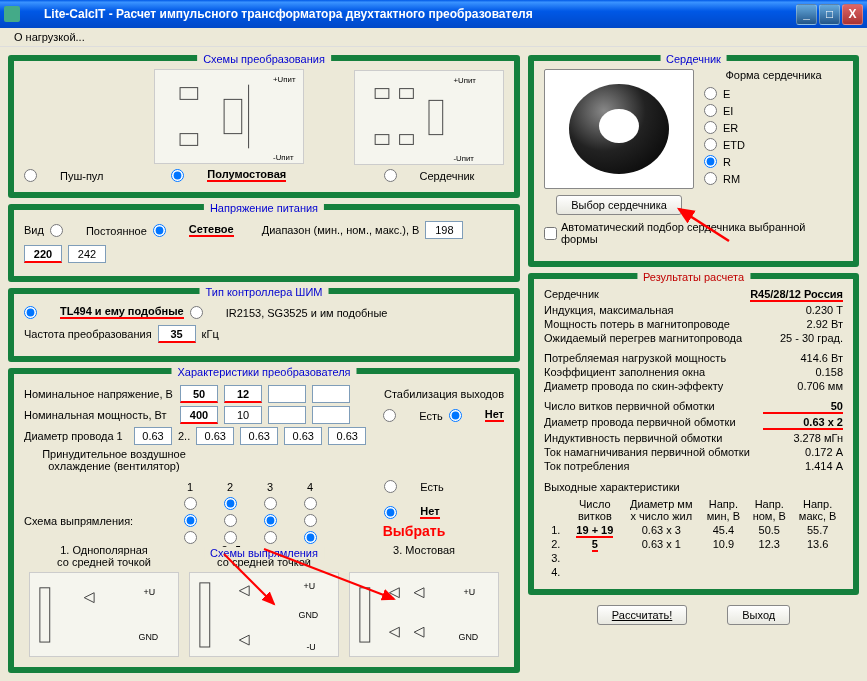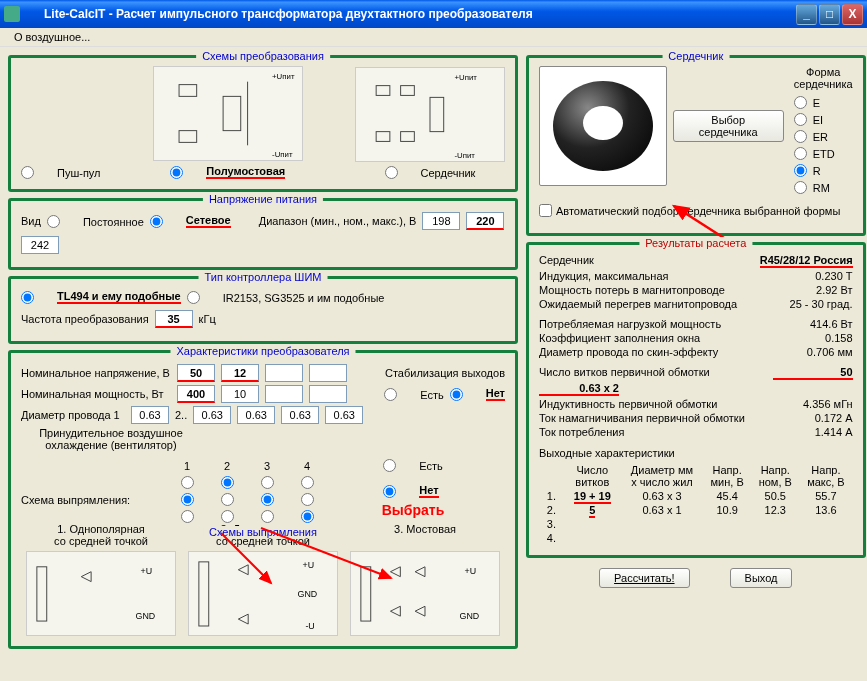--- a/index.html
+++ b/index.html
@@ -42,21 +42,21 @@
 .menubar span { padding: 2px 6px; }
 .content {
   display: flex;
   gap: 8px;
   padding: 8px;
   height: calc(681px - 28px - 22px);
 }
 .left-col { flex: 0 0 510px; }
 .right-col { flex: 1; }
 .group {
-  border: 3px solid #15803d;
+  border: 6px solid #15803d;
   border-radius: 3px;
   padding: 8px 10px 10px;
   margin-bottom: 6px;
   position: relative;
 }
 .group-title {
   position: absolute;
   top: -8px;
   left: 50%;
   transform: translateX(-50%);
@@ -150,21 +150,21 @@
 
 <div class="titlebar">
   <div class="icon"></div>
   <div class="title">Lite-CalcIT - Расчет импульсного трансформатора двухтактного преобразователя</div>
   <div class="wbtn min">_</div>
   <div class="wbtn max">□</div>
   <div class="wbtn">X</div>
 </div>
 
 <div class="menubar">
-  <span>О воздушное...</span>
+  <span>О нагрузкой...</span>
 </div>
 
 <div class="content">
   <div class="left-col">
 
     <div class="group">
       <div class="group-title">Схемы преобразования</div>
       <div class="topologies">
         <div class="topo-item">
           <label class="radio-row">
@@ -371,21 +371,21 @@
       </svg>
     </div>
 
   </div>
 
   <div class="right-col">
 
     <div class="group" style="position:relative">
       <div class="group-title">Сердечник</div>
       <div class="core-area">
-        <div style="display:flex;flex-direction:row;align-items:center;gap:6px">
+        <div style="display:flex;flex-direction:column;align-items:center;gap:6px">
           <div class="core-img">
               <div class="ring"></div>
             </div>
           <button class="btn">Выбор сердечника</button>
         </div>
         <div class="shape-list">
           <div style="text-align:center;margin-bottom:6px">Форма сердечника</div>
           <label class="row">
               <input type="radio" name="sh" style="">
               <span>E</span>
@@ -457,25 +457,26 @@
         <div class="rrow">
             <span class="rlabel">Диаметр провода по скин-эффекту</span>
             <span class="rval">0.706 мм</span>
           </div>
         <div style="height:6px"></div>
         <div class="rrow">
             <span class="rlabel">Число витков первичной обмотки</span>
             <span class="rval underline-red">50</span>
           </div>
         <div class="rrow">
+            <span class="rlabel">Диаметр провода первичной обмотки</span>
             <span class="rval underline-red">0.63 x 2</span>
           </div>
         <div class="rrow">
             <span class="rlabel">Индуктивность первичной обмотки</span>
-            <span class="rval">4.356 мГн</span>
+            <span class="rval">3.278 мГн</span>
           </div>
         <div class="rrow">
             <span class="rlabel">Ток намагничивания первичной обмотки</span>
             <span class="rval">0.172 А</span>
           </div>
         <div class="rrow">
             <span class="rlabel">Ток потребления</span>
             <span class="rval">1.414 А</span>
           </div>
       </div>

